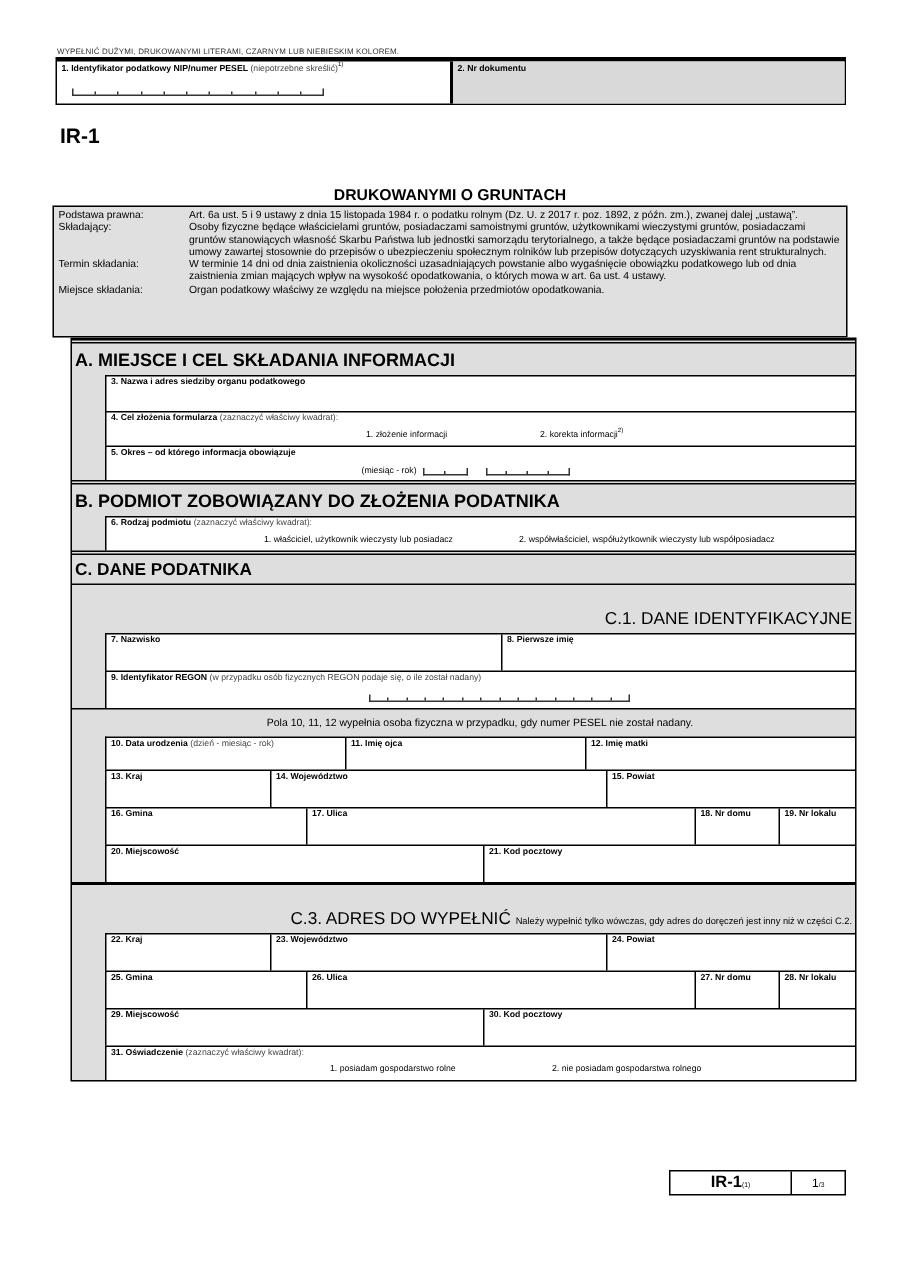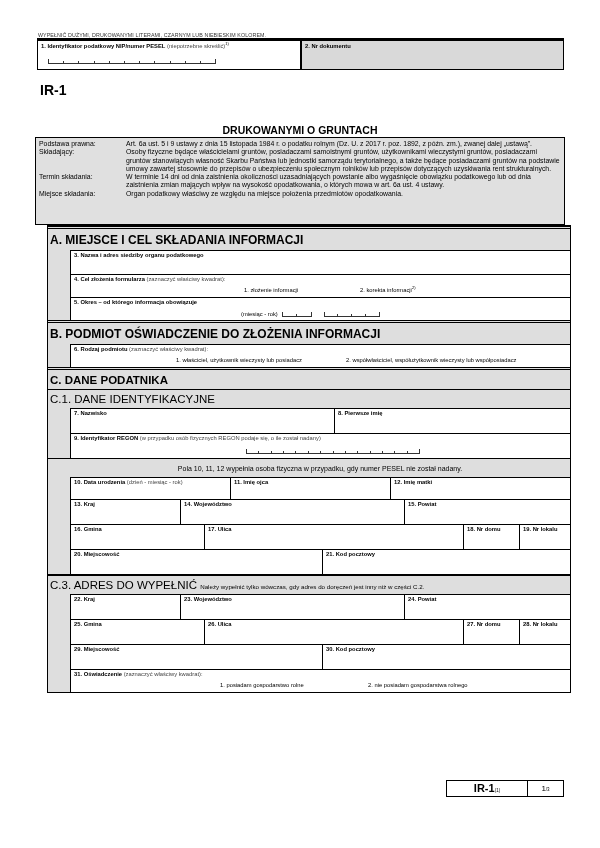--- a/index.html
+++ b/index.html
@@ -18,21 +18,21 @@
   .comb span:last-child { border-right: none; }
   .formcode { left: 40px; top: 82px; font-size: 14px; font-weight: bold; }
   .title { left: 0; width: 600px; top: 124px; text-align: center; font-size: 10.5px; font-weight: bold; }
   .legal { left: 35px; top: 137px; width: 530px; height: 88px; background: #e0e0e0; border: 1px solid #000; box-sizing: border-box; font-size: 6.9px; line-height: 8.3px; padding: 2px 3px; }
   .legal .row { display: flex; }
   .legal .lbl { width: 87px; flex-shrink: 0; }
   .legal .val { flex: 1; }
   .main { left: 35px; top: 225px; width: 524px; border: 1px solid #000; box-sizing: border-box; background: #dedede; margin-left: 12px; }
   .sec-h { font-weight: bold; font-size: 11.5px; padding: 4px 2px 3px; border-top: 2px solid #000; position: relative; }
   .sec-h.dbl { border-top: 3px double #000; }
-  .sub-h { font-size: 11.5px; padding: 3px 2px 3px; border-top: 1px solid #000; }
+  .sub-h { font-size: 11.5px; padding: 17px 2px 3px; border-top: 1px solid #000; text-align: right; }
   .sub-h .note { font-size: 6.2px; }
   .indent { margin-left: 22px; background: #fff; }
   .frow { display: flex; border-top: 1px solid #000; border-left: 1px solid #000; }
   .frow .cell { border-right: 1px solid #000; box-sizing: border-box; padding: 1px 3px; font-size: 5.8px; font-weight: bold; position: relative; }
   .frow .cell:last-child { border-right: none; }
   .gray-note { font-size: 7px; text-align: center; padding: 6px 0 5px; background: #dedede; border-top: 1px solid #000; margin-left: 22px; margin-left: 0; padding-left: 22px; }
   .opts { display: flex; font-weight: normal; font-size: 5.8px; }
   .footer { left: 446px; top: 780px; width: 118px; height: 17px; border: 1px solid #000; box-sizing: border-box; display: flex; }
   .footer .f1 { width: 80px; border-right: 1px solid #000; text-align: center; font-weight: bold; font-size: 11px; line-height: 15px; }
   .footer .f1 small { font-size: 4.5px; font-weight: normal; }
@@ -118,21 +118,21 @@
               <span></span>
               <span></span>
               <span></span>
               <span></span>
             </div>
       </div>
     </div>
       </div>
   </div>
 
-  <div class="sec-h dbl" style="font-size:12px;">B. PODMIOT OŚWIADCZENIE DO ZŁOŻENIA INFORMACJI</div>
+  <div class="sec-h dbl" style="font-size:12px;">B. PODMIOT ZOBOWIĄZANY DO ZŁOŻENIA PODATNIKA</div>
   <div class="indent">
     <div class="frow" style="height:22px;">
         <div class="cell" style="width:100%;">
       <span>6. Rodzaj podmiotu</span> <span class="hint">(zaznaczyć właściwy kwadrat):</span>
       <div class="opts" style="margin-top:5px; margin-left:102px;">
         <span style="width:170px;">1. właściciel, użytkownik wieczysty lub posiadacz</span>
         <span>2. współwłaściciel, współużytkownik wieczysty lub współposiadacz</span>
       </div>
     </div>
       </div>

